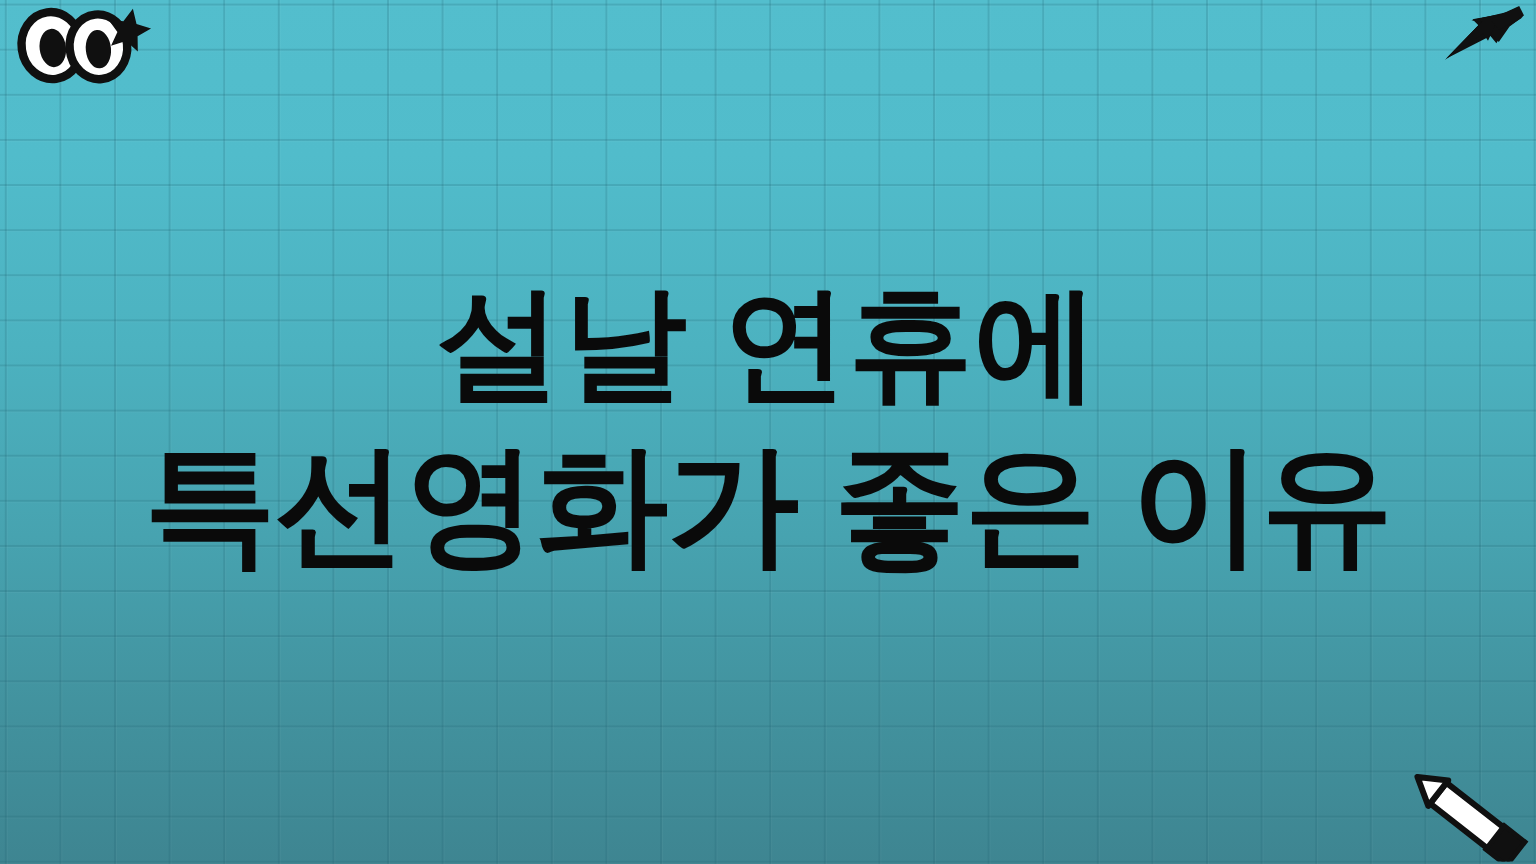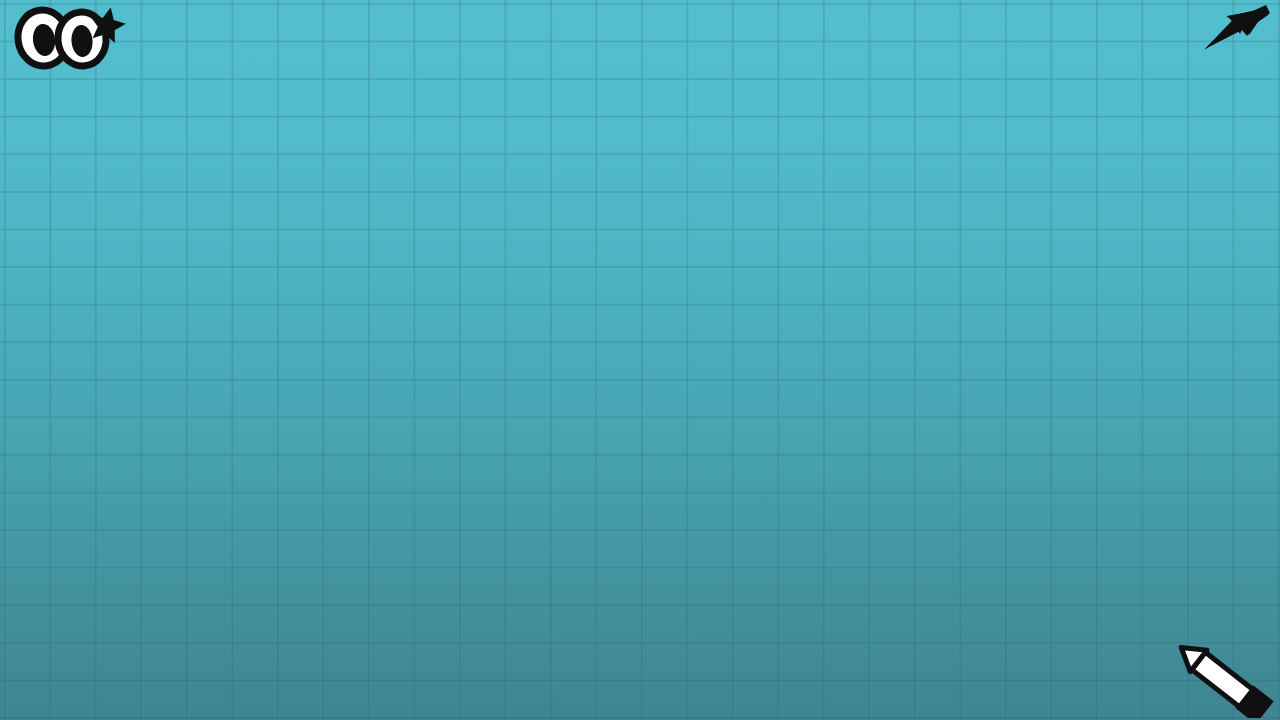--- a/index.html
+++ b/index.html
@@ -130,14 +130,18 @@
 
         <rect x="28" y="27" width="62" height="22" fill="#FFFFFF" stroke="#101010" stroke-width="5"></rect>
 
         <polygon points="28,24.5 28,51.5 6,38" fill="#FFFFFF" stroke="#101010" stroke-width="5" stroke-linejoin="round"></polygon>
 
         <rect x="88" y="25.5" width="22" height="25" fill="#101010" stroke="#101010" stroke-width="4"></rect>
       </g>
     </svg>
   </div>
 
+  <div id="title-block">
+    <span class="title-line l1">설날 연휴에</span>
+    <span class="title-line l2">특선영화가 좋은 이유</span>
+  </div>
 
 </div>
 
 </body></html>

